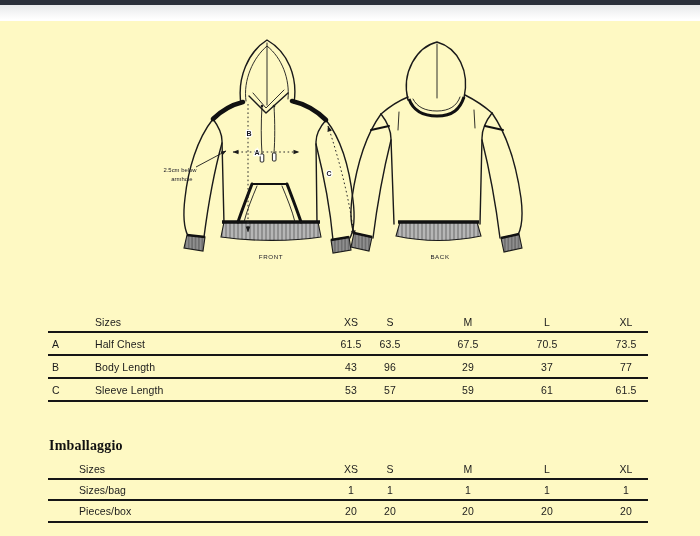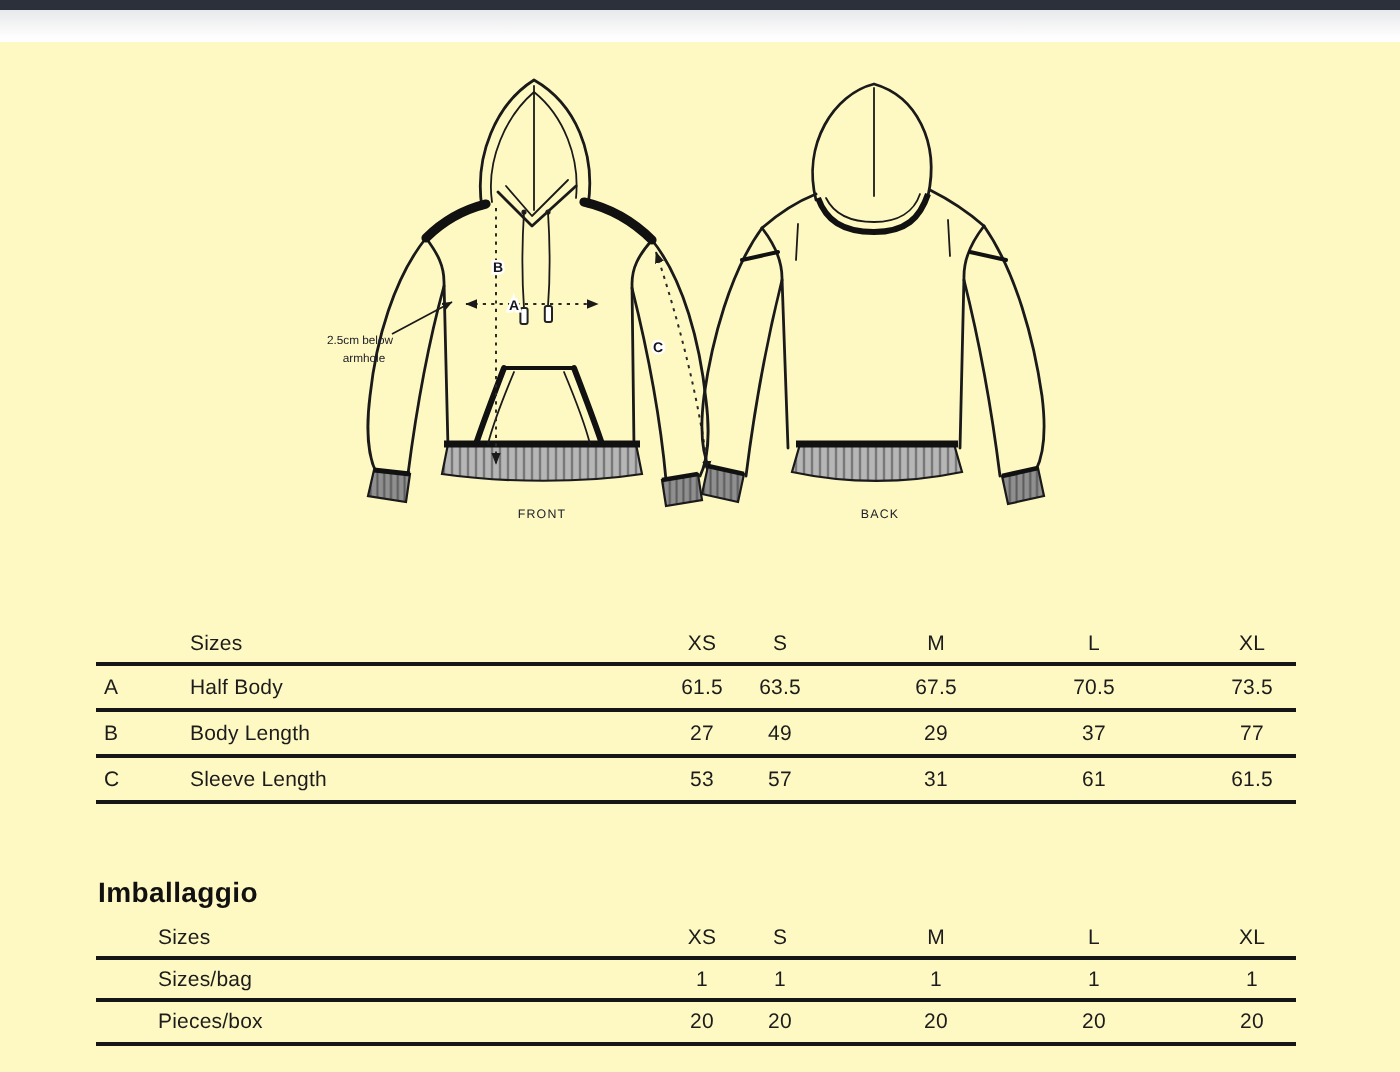--- a/index.html
+++ b/index.html
@@ -22,21 +22,21 @@
   .table2 .trow.thead{height:18px;}
   .table2 .trow:last-child{height:20px;}
   .cell{position:absolute;top:50%;transform:translateY(-50%);white-space:nowrap;}
   .letter{left:4px;}
   .lab{left:47px;}
   .table2 .lab{left:31px;}
   .val{transform:translate(-50%,-50%);}
   .c1{left:267px;margin-left:36px;}.c2{left:342px;}.c3{left:420px;}.c4{left:499px;}.c5{left:578px;}
 
   .imb{position:absolute;left:49px;top:438px;margin:0;font-size:14px;font-weight:700;
-    letter-spacing:.2px;color:#111;}
+    letter-spacing:.2px;color:#111;font-family:Liberation Serif, serif;}
 
   
   .ln{fill:none;stroke:#1a1a1a;stroke-width:1.4;stroke-linecap:round;stroke-linejoin:round;}
   .thin{stroke-width:.9;}
   .seam{fill:none;stroke:#111;stroke-width:4.6;stroke-linecap:round;}
   .pocket-side{fill:none;stroke:#111;stroke-width:3;stroke-linecap:round;}
   .pocket-top{fill:none;stroke:#111;stroke-width:2;}
   .dotl{fill:none;stroke:#2a2a2a;stroke-width:1;stroke-dasharray:1.6 2.6;}
   .tick{fill:none;stroke:#111;stroke-width:2;stroke-linecap:round;}
   .hemEdge{fill:none;stroke:#111;stroke-width:3.4;}
@@ -158,42 +158,42 @@
     <div class="trow thead">
       <span class="cell lab">Sizes</span>
       <span class="cell val c1">XS</span>
       <span class="cell val c2">S</span>
       <span class="cell val c3">M</span>
       <span class="cell val c4">L</span>
       <span class="cell val c5">XL</span>
     </div>
     <div class="trow">
       <span class="cell letter">A</span>
-      <span class="cell lab">Half Body</span>
+      <span class="cell lab">Half Chest</span>
       <span class="cell val c1">61.5</span>
       <span class="cell val c2">63.5</span>
       <span class="cell val c3">67.5</span>
       <span class="cell val c4">70.5</span>
       <span class="cell val c5">73.5</span>
     </div>
     <div class="trow">
       <span class="cell letter">B</span>
       <span class="cell lab">Body Length</span>
-      <span class="cell val c1">27</span>
-      <span class="cell val c2">49</span>
+      <span class="cell val c1">43</span>
+      <span class="cell val c2">96</span>
       <span class="cell val c3">29</span>
       <span class="cell val c4">37</span>
       <span class="cell val c5">77</span>
     </div>
     <div class="trow">
       <span class="cell letter">C</span>
       <span class="cell lab">Sleeve Length</span>
       <span class="cell val c1">53</span>
       <span class="cell val c2">57</span>
-      <span class="cell val c3">31</span>
+      <span class="cell val c3">59</span>
       <span class="cell val c4">61</span>
       <span class="cell val c5">61.5</span>
     </div>
   </div>
 
   <h2 class="imb">Imballaggio</h2>
 
   <div class="table table2">
     <div class="trow thead">
       <span class="cell lab">Sizes</span>

